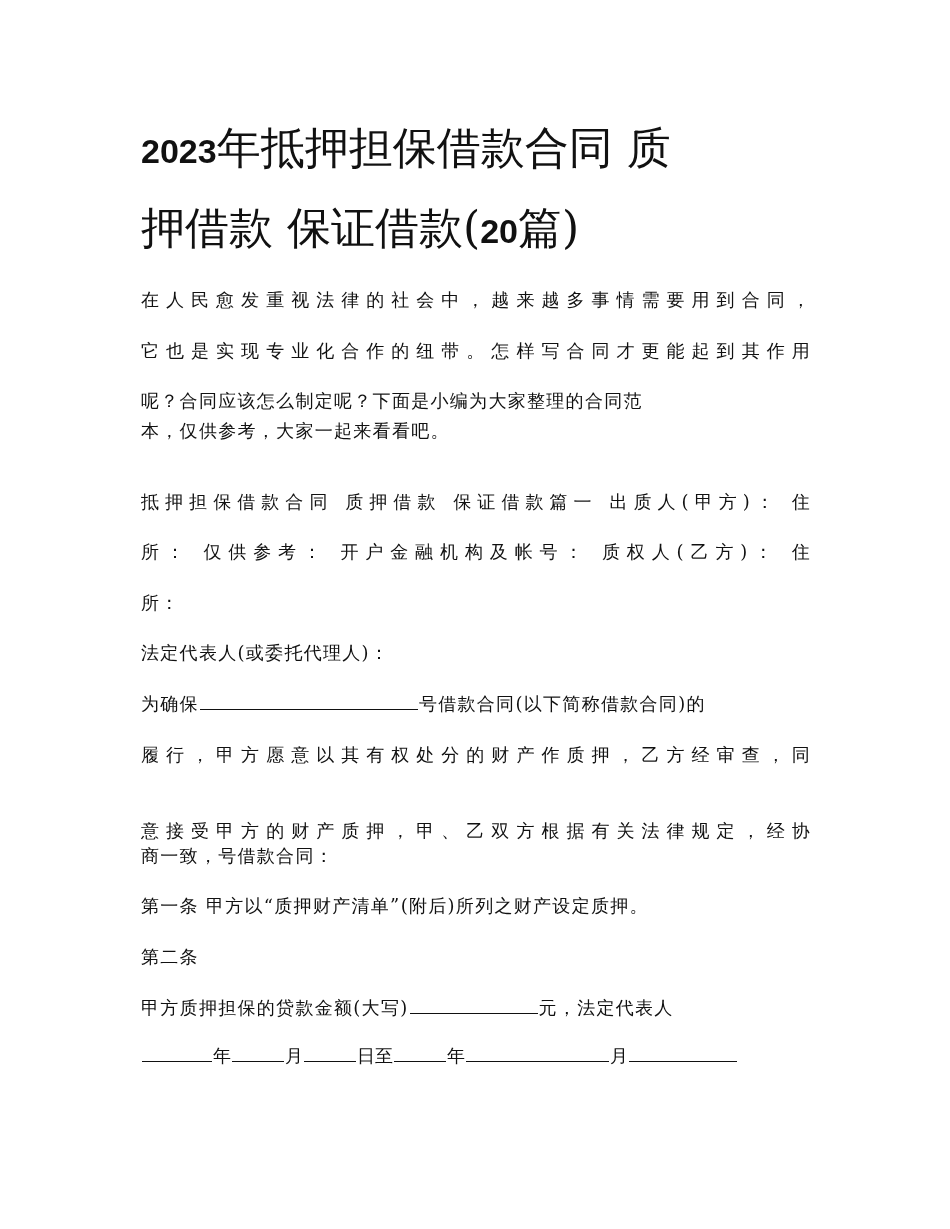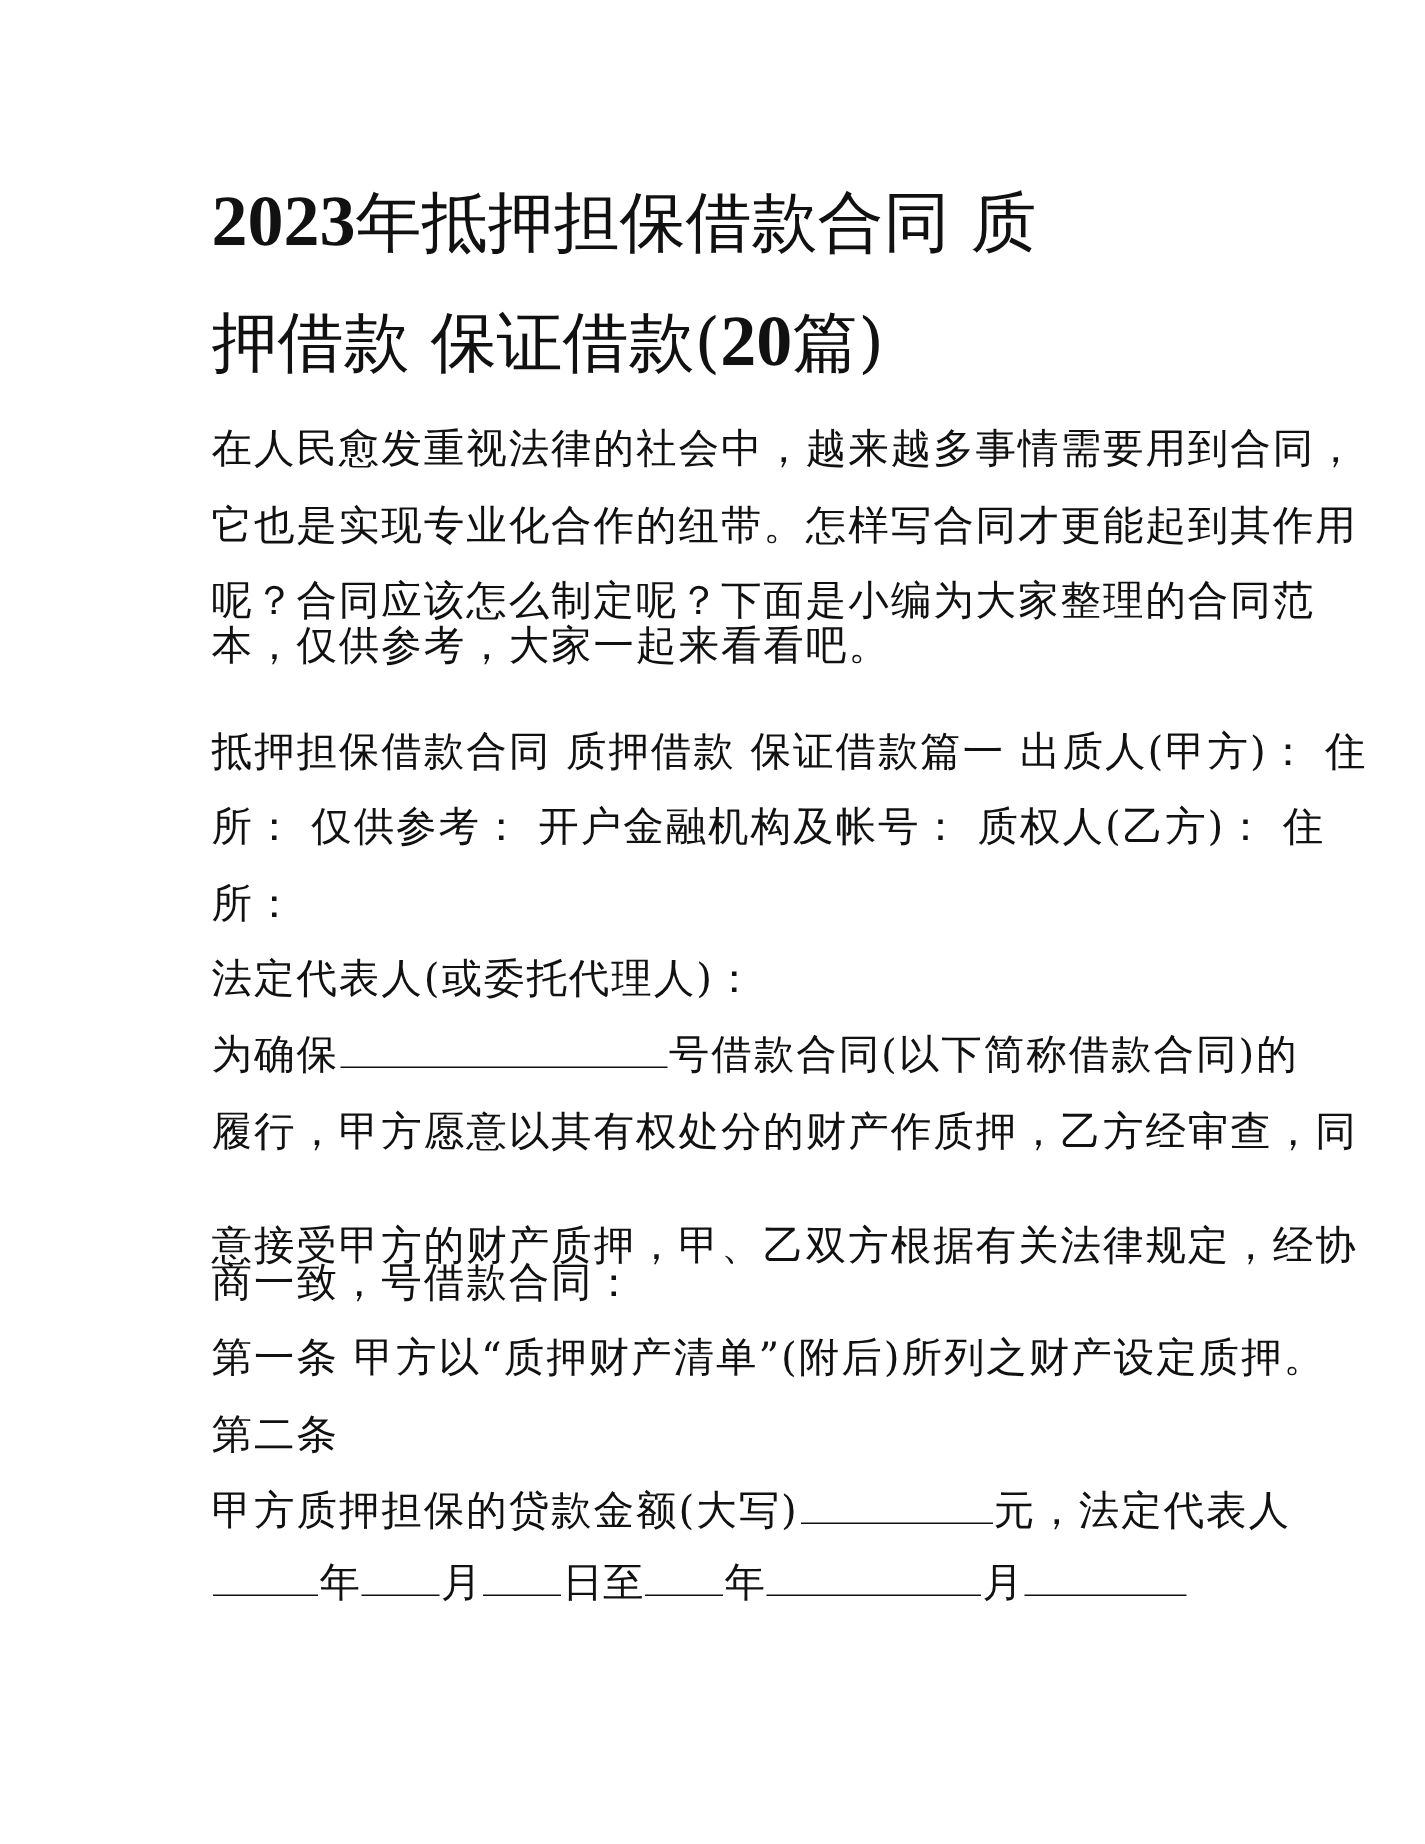--- a/index.html
+++ b/index.html
@@ -1,23 +1,23 @@
 <!DOCTYPE html>
 <html><head>
 <meta charset="utf-8">
 <style>
   html, body { margin: 0; padding: 0; background: #ffffff; }
   body { width: 950px; height: 1229px; position: relative; overflow: hidden;
          font-family: "DejaVu Serif", "Liberation Serif", serif; color: #111; }
   .page { position: absolute; left: 141px; top: 0; width: 672px; }
   .title { position: absolute; left: 0; font-size: 44px; line-height: 52px; white-space: nowrap; letter-spacing: 0px; }
-  .title b { font-family: Liberation Serif, serif; font-weight: 700; font-size: 48px; text-align: center; }
+  .title b { font-family: Liberation Sans, sans-serif; font-weight: 700; font-size: 34px; text-align: center; }
   .t1 { top: 122px; }
   .t2 { top: 202px; }
-  .line { position: absolute; left: 0; font-size: 27px; line-height: 30px; white-space: nowrap; letter-spacing: 1.3px; }
+  .line { position: absolute; left: 0; font-size: 18px; line-height: 30px; white-space: nowrap; letter-spacing: 1.3px; }
   .blank { display: inline-block; border-bottom: 1.5px solid #111; height: 20px; vertical-align: baseline; margin: 0 1px; }
   .just { width: 670px; text-align: justify; text-align-last: justify; }
 </style>
 </head>
 <body>
 
 <div class="page">
   <div class="title t1"><b>2023</b><span>年抵押担保借款合同 质</span></div>
   <div class="title t2"><span>押借款 保证借款(</span><b>20</b><span>篇)</span></div>
 

